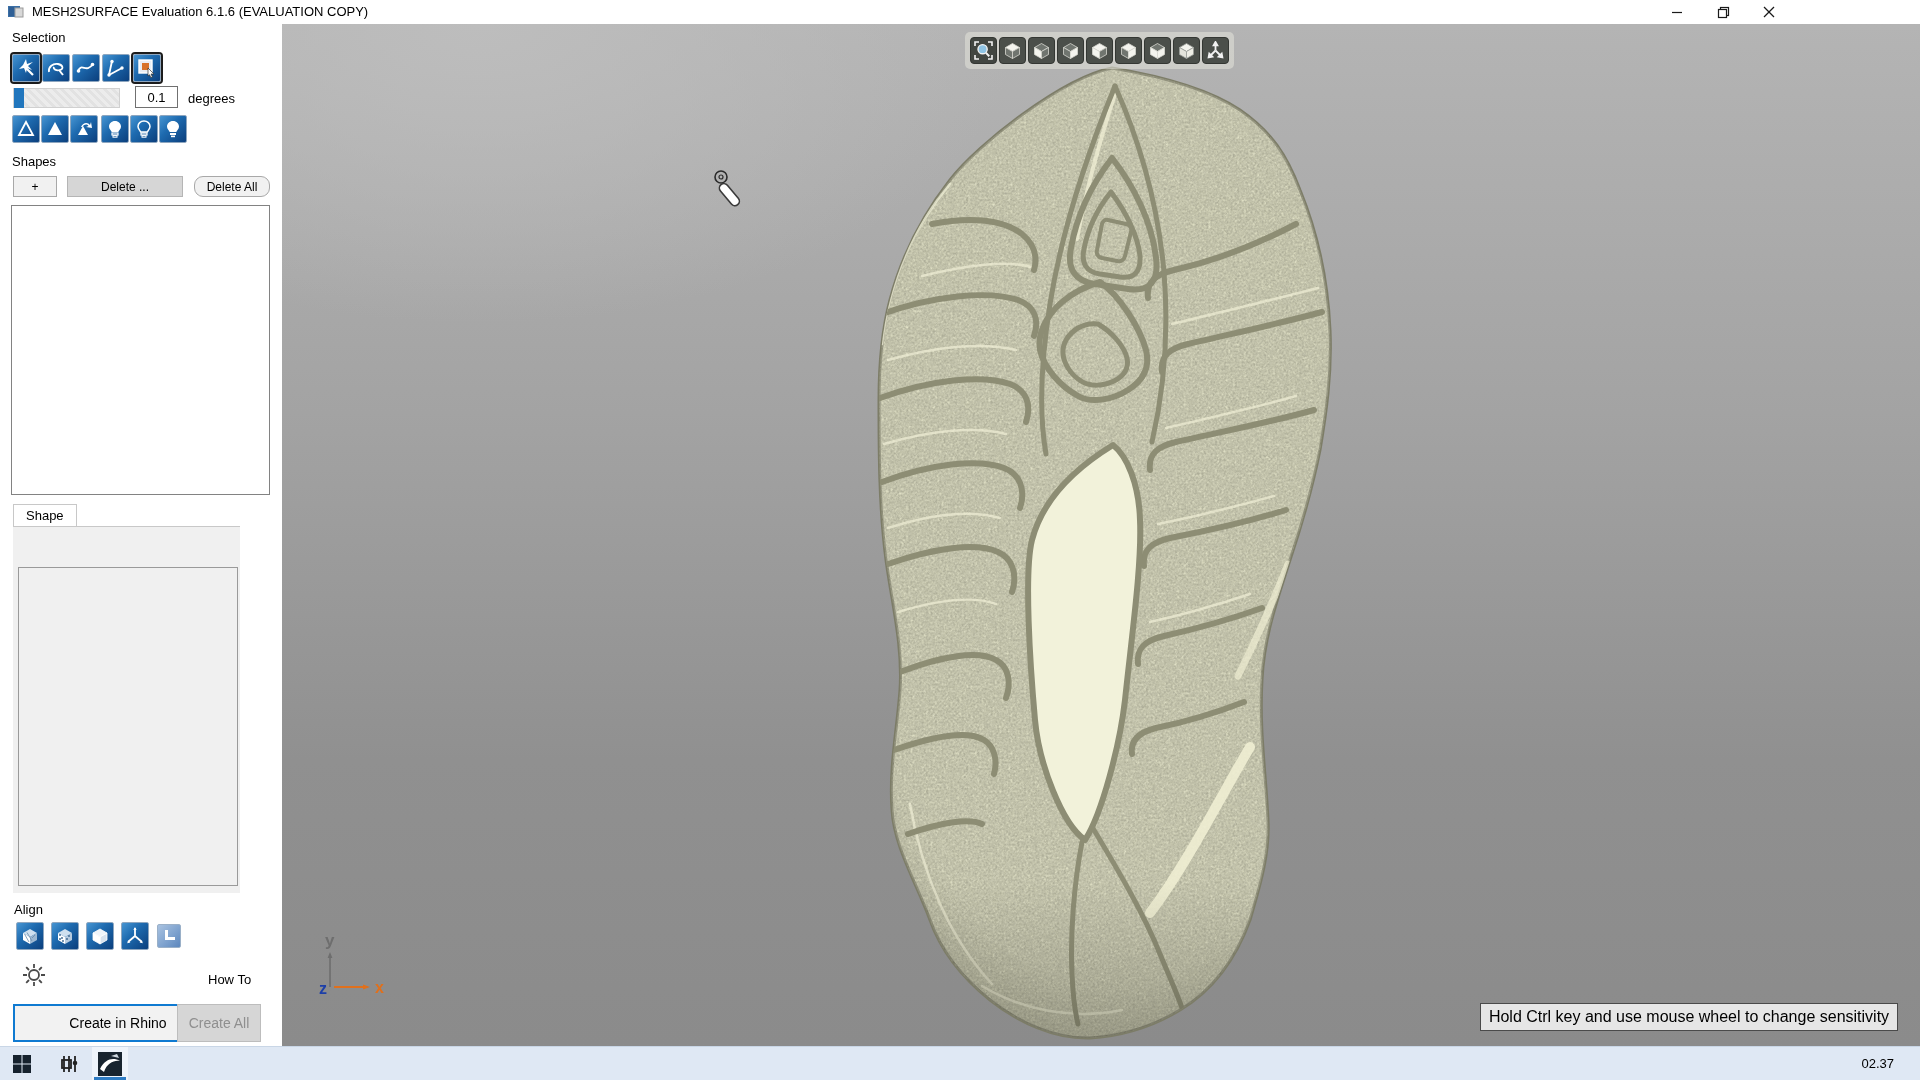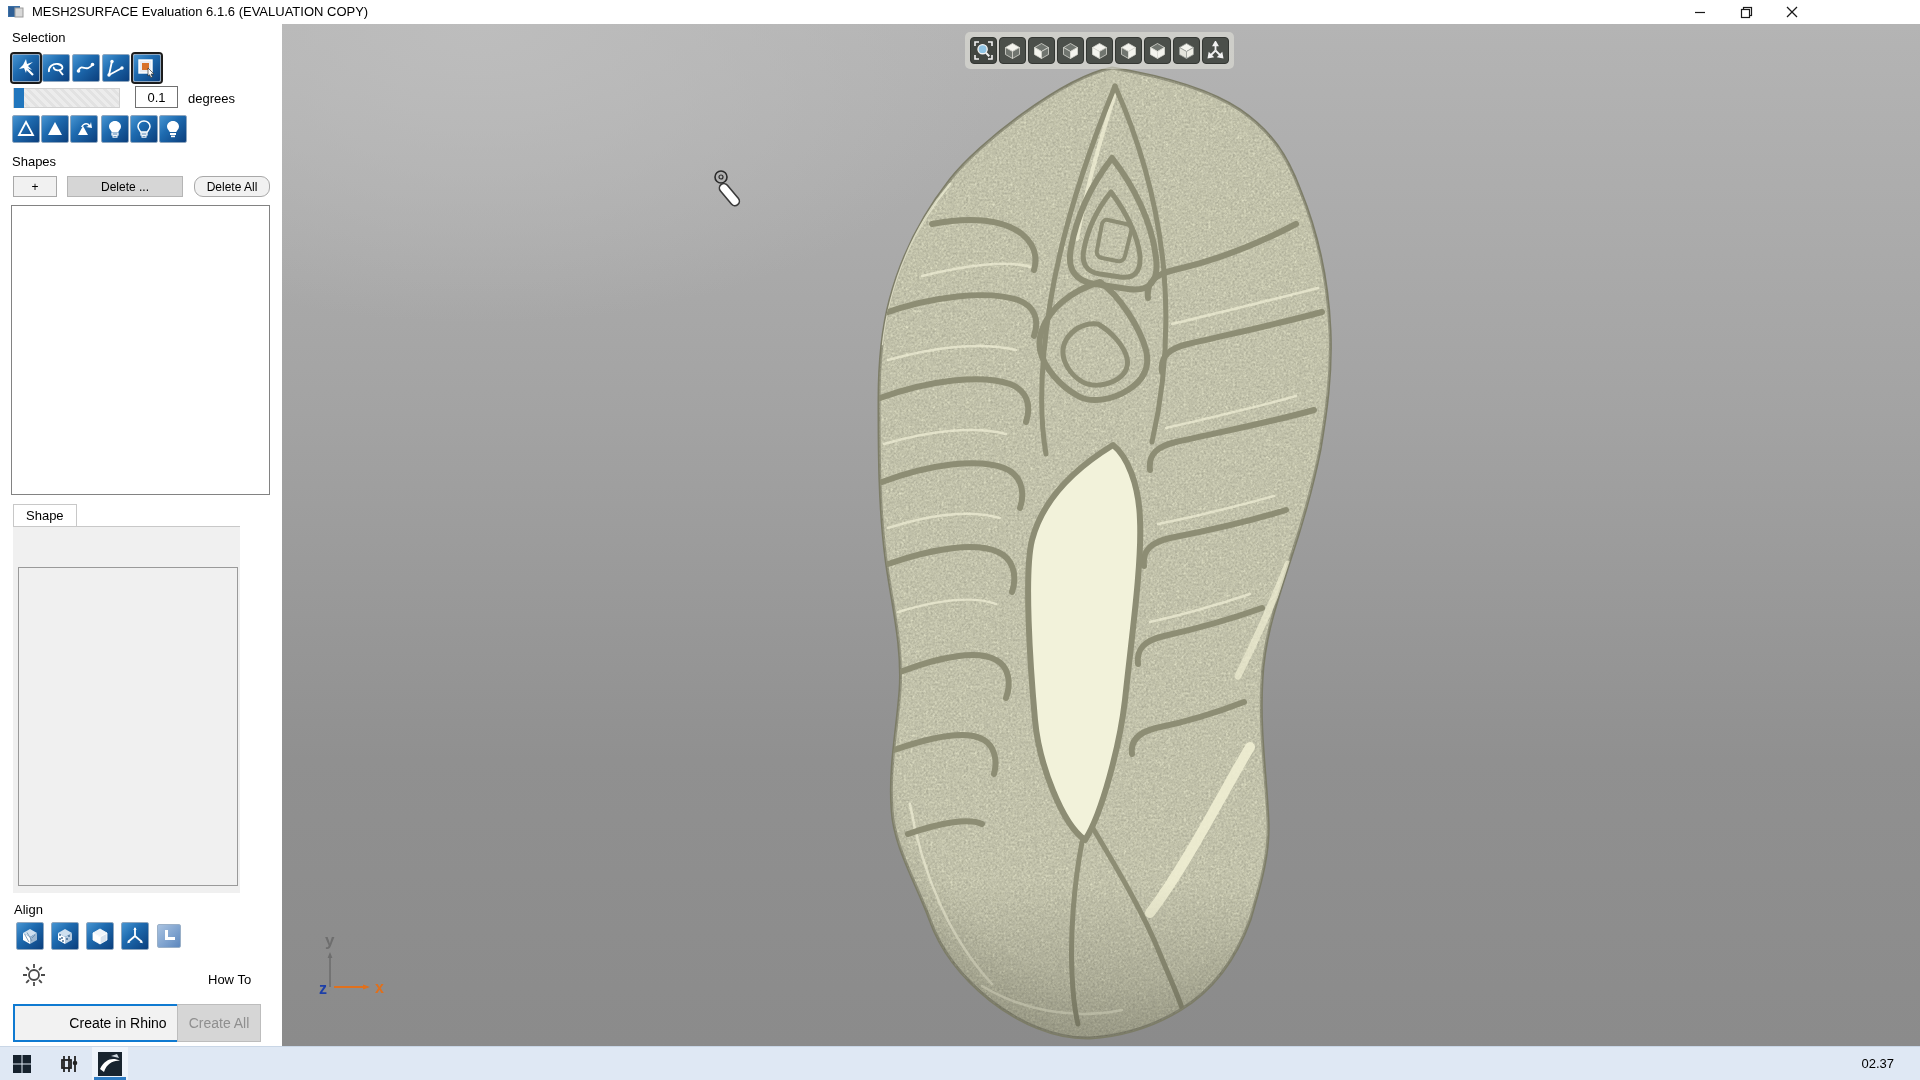--- a/index.html
+++ b/index.html
@@ -1,19 +1,19 @@
 <!DOCTYPE html>
 <html><head>
 <meta charset="utf-8">
 <style>
   html,body{margin:0;padding:0;background:#444;}
   .screen{position:relative;width:1920px;height:1080px;background:#fff;font-family:"Liberation Sans",sans-serif;overflow:hidden;-webkit-font-smoothing:antialiased;}
 
   
-  .titlebar{position:absolute;left:0;top:0;width:1792px;height:24px;background:#ffffff;z-index:40;padding-left:23px;}
+  .titlebar{position:absolute;left:0;top:0;width:1792px;height:24px;background:#ffffff;z-index:40;}
   .app-icon{position:absolute;left:8px;top:4px;width:16px;height:16px;}
   .title-text{position:absolute;left:32px;top:0;height:24px;line-height:24px;font-size:13px;color:#000;}
   .win-controls{position:absolute;right:0;top:0;height:24px;display:flex;}
   .win-btn{width:46px;height:24px;display:flex;align-items:center;justify-content:center;background:transparent;border:none;padding:0;}
 
   
   .main{position:absolute;left:0;top:24px;width:1920px;height:1022px;}
   .sidebar{position:absolute;left:0;top:0;width:282px;height:1022px;background:#ffffff;z-index:10;}
   .viewport{position:absolute;left:282px;top:0;width:1638px;height:1022px;overflow:hidden;
     background:radial-gradient(900px 500px at 12% 0%, #bdbdbd, rgba(0,0,0,0) 60%),
@@ -444,20 +444,21 @@
       <svg class="axis-triad" width="80" height="80" viewBox="0 0 80 80">
         <text x="8" y="22" font-size="17" font-weight="bold" fill="#6e6e6e" font-family="Liberation Sans, sans-serif">y</text>
         <line x1="13" y1="63" x2="13" y2="32" stroke="#6e6e6e" stroke-width="1.6"></line>
         <path d="M13 28 L10.6 34 L15.4 34 Z" fill="#6e6e6e"></path>
         <text x="2" y="70" font-size="16" font-weight="bold" fill="#1d3fa8" font-family="Liberation Sans, sans-serif">z</text>
         <line x1="17" y1="63" x2="48" y2="63" stroke="#e0701c" stroke-width="2"></line>
         <path d="M53 63 L46 60.4 L46 65.6 Z" fill="#e0701c"></path>
         <text x="58" y="69" font-size="16" font-weight="bold" fill="#e0701c" font-family="Liberation Sans, sans-serif">x</text>
       </svg>
 
+      <div class="tooltip">Hold Ctrl key and use mouse wheel to change sensitivity</div>
     </div>
   </div>
 
   <div class="taskbar">
     <button class="tb-btn tb-start">
       <svg width="20" height="20" viewBox="0 0 20 20">
         <rect x="1" y="1" width="8.5" height="8.5" fill="#16222e"></rect>
         <rect x="10.5" y="1" width="8.5" height="8.5" fill="#16222e"></rect>
         <rect x="1" y="10.5" width="8.5" height="8.5" fill="#16222e"></rect>
         <rect x="10.5" y="10.5" width="8.5" height="8.5" fill="#16222e"></rect>

